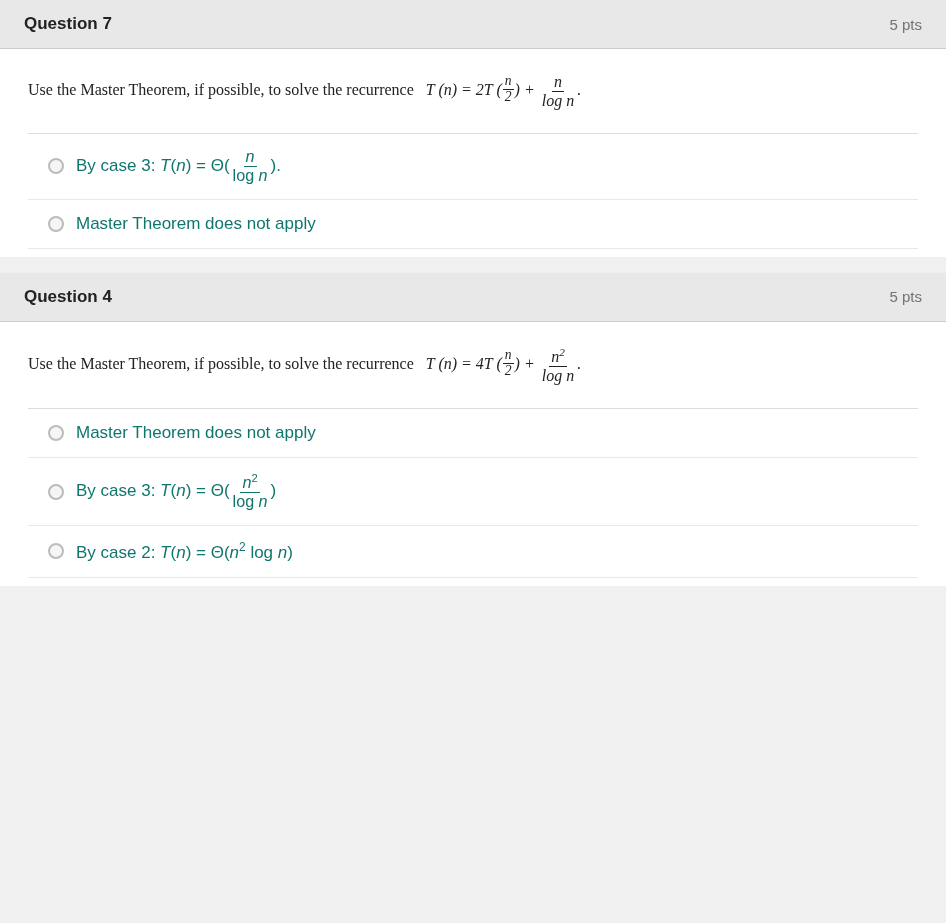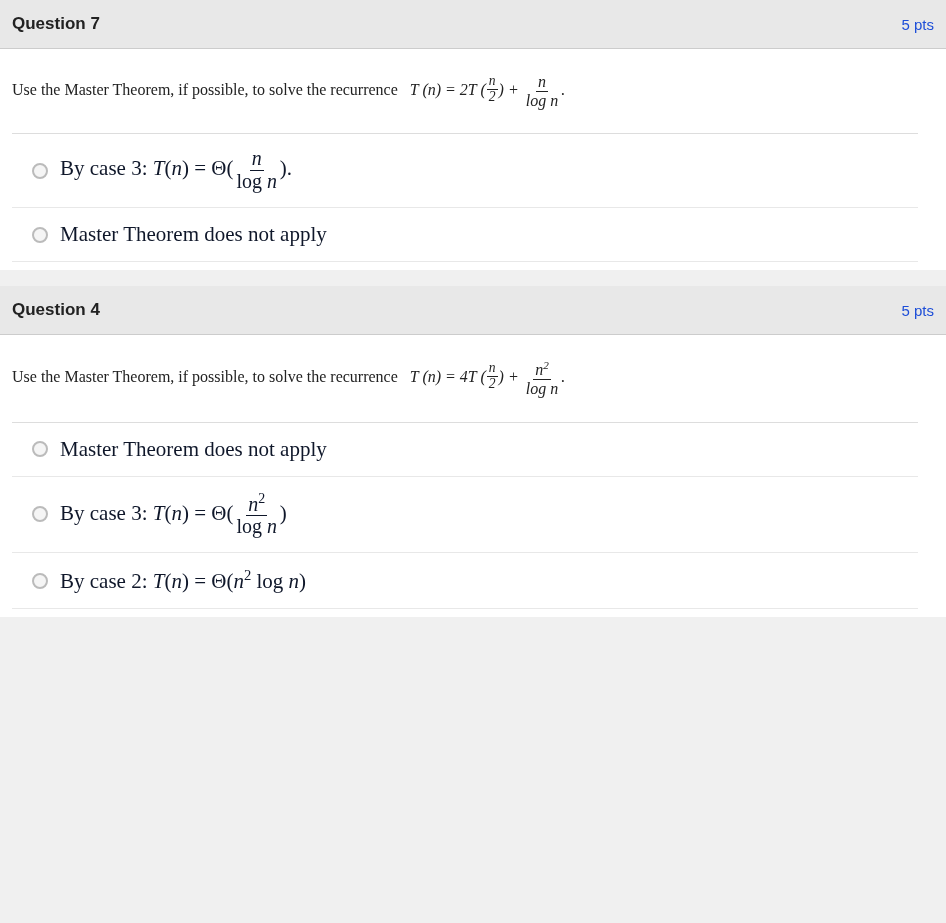--- a/index.html
+++ b/index.html
@@ -13,40 +13,40 @@
       max-width: 946px;
       margin: 0 auto;
       background: #f0f0f0;
     }
     .question-block {
       background: #fff;
       margin-bottom: 16px;
     }
     .question-header {
       background: #e8e8e8;
-      padding: 14px 12px;
+      padding: 14px 24px;
       display: flex;
       justify-content: space-between;
       align-items: center;
       border-bottom: 1px solid #ccc;
     }
     .question-title {
       font-family: Arial, sans-serif;
       font-size: 17px;
       font-weight: bold;
       color: #222;
     }
     .question-pts {
       font-family: Arial, sans-serif;
       font-size: 15px;
-      color: #1d4ed8;
+      color: #737373;
       text-align: right;
     }
     .question-body {
-      padding: 24px 28px 8px 12px;
+      padding: 24px 28px 8px 28px;
     }
     .problem-statement {
       font-size: 16px;
       margin-bottom: 24px;
       line-height: 1.6;
       color: #222;
     }
     .answer-options {
       border-top: 1px solid #ddd;
     }
@@ -62,23 +62,23 @@
     .radio-circle {
       width: 16px;
       height: 16px;
       border-radius: 50%;
       border: 2px solid #bbb;
       background: #f5f5f5;
       flex-shrink: 0;
       display: inline-block;
     }
     .option-label {
-      font-family: Liberation Serif, serif;
-      font-size: 21px;
-      color: #0f172a;
+      font-family: Liberation Sans, sans-serif;
+      font-size: 17px;
+      color: #0f766e;
     }
     
     .math-frac {
       display: inline-flex;
       flex-direction: column;
       align-items: center;
       vertical-align: middle;
       font-size: 0.85em;
       line-height: 1.1;
       margin: 0 1px;

